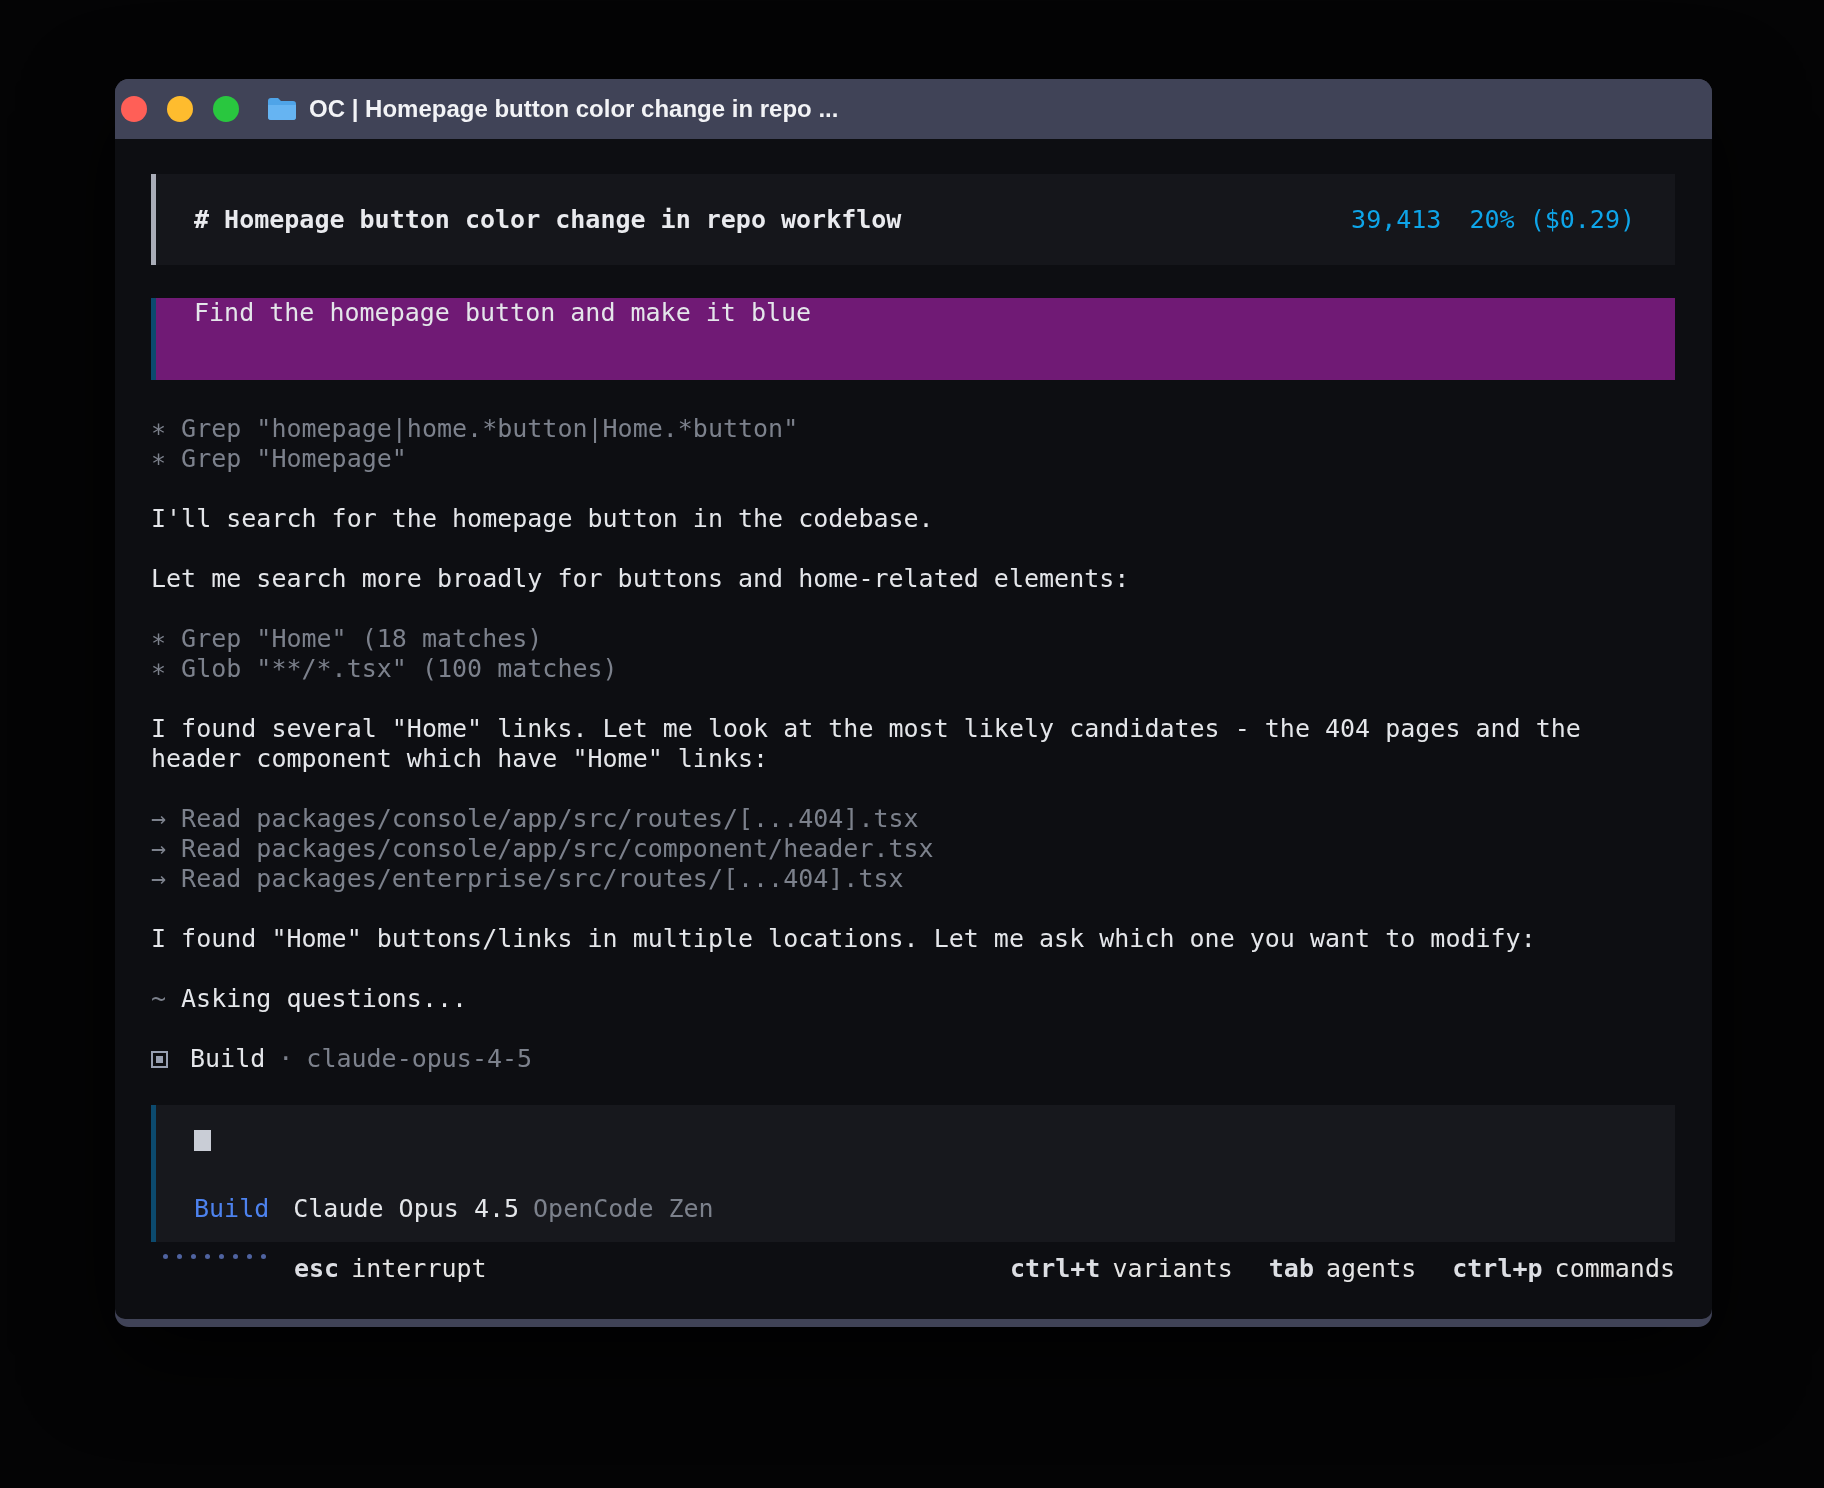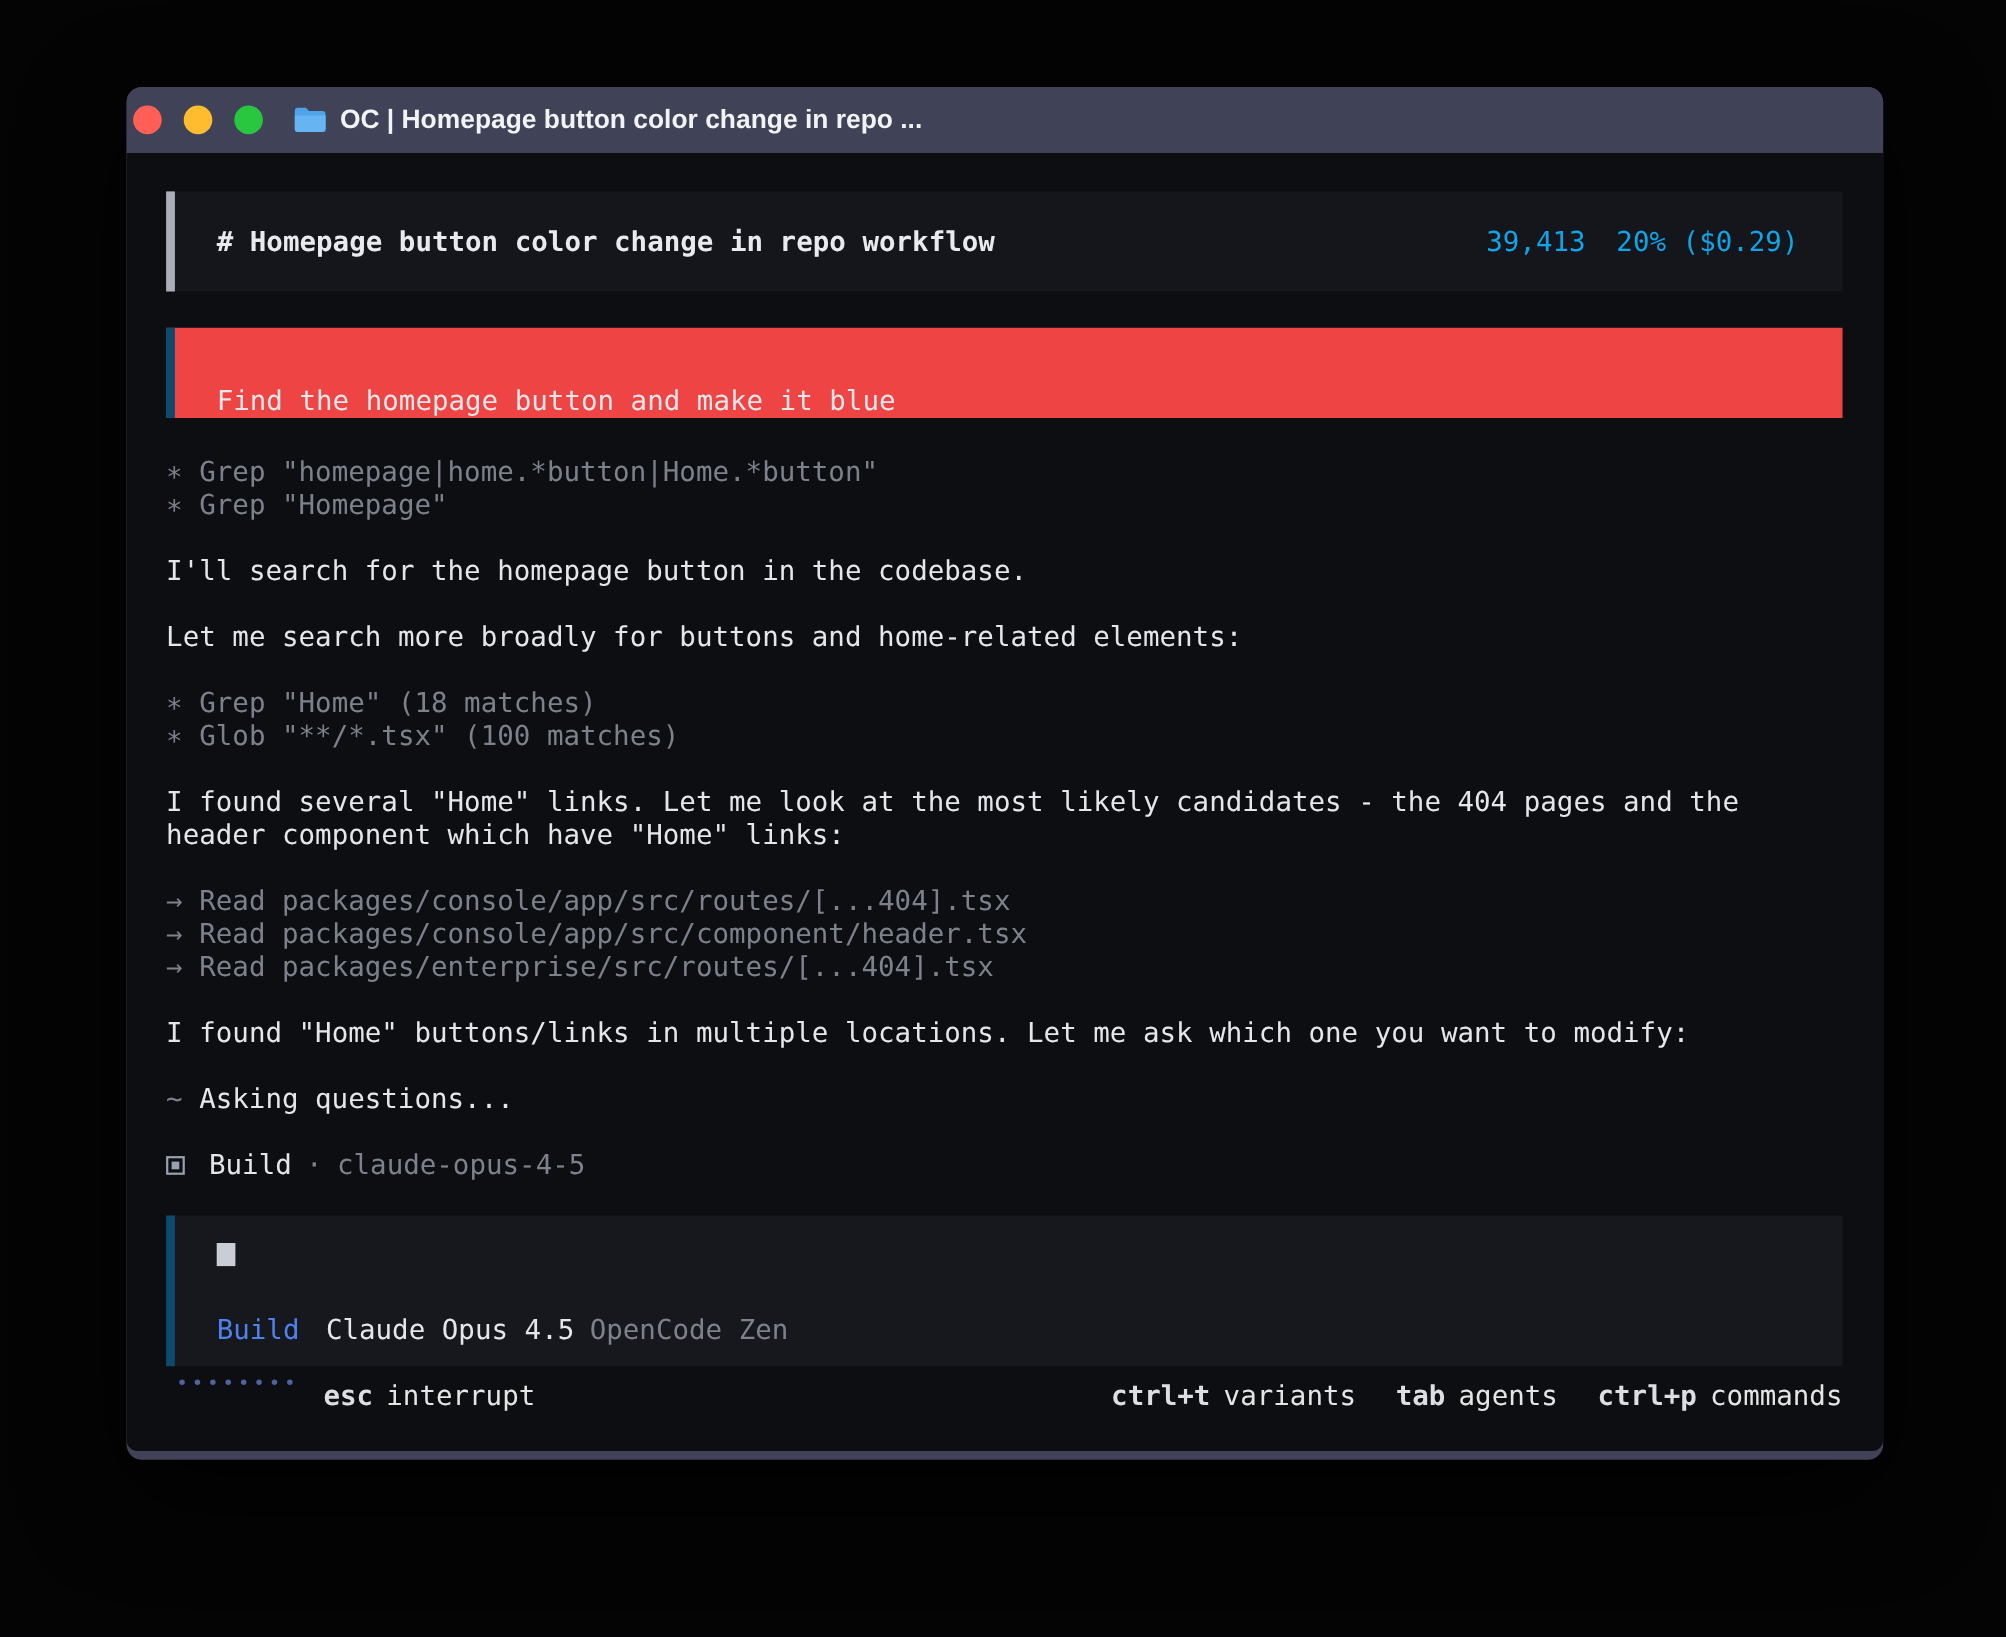--- a/index.html
+++ b/index.html
@@ -31,31 +31,31 @@
     font-weight:bold;font-size:24px;color:#f2f3f6;
     white-space:nowrap;
   }
   
   .terminal{
     position:absolute;top:60px;left:0;right:0;bottom:8px;
     background:#0d0e12;border-radius:0 0 10px 10px;
     padding:35px 37px 0 36px;box-sizing:border-box;
     font-size:25px;line-height:30px;color:#e4e6ea;
   }
-  .block{border-left:8px solid #0c4a6e;box-sizing:border-box;gap:43px;}
+  .block{border-left:5px solid #0c4a6e;box-sizing:border-box;gap:43px;}
   .session-header{
     height:91px;background:#15161b;border-left-color:#a9adb8;
     display:flex;align-items:center;padding:0 40px 0 38px;
   }
   .session-title{font-weight:bold;color:#e9eaee;white-space:nowrap;}
   .session-right{margin-left:auto;color:#0ea5e9;white-space:nowrap;}
   .session-right .ctx{margin-left:28px;}
   .user-msg{
-    margin-top:33px;height:82px;background:#ef4444;
-    display:flex;align-items:flex-end;padding:0 40px 0 38px;
+    margin-top:33px;height:82px;background:#701a75;
+    display:flex;align-items:flex-start;padding:0 40px 0 38px;
   }
   
   .transcript{margin-top:34px;}
   .t-block + .t-block{margin-top:30px;}
   .t-line{max-width:1460px;}
   .primary{color:#e4e6ea;}
   .dim{color:#7c818c;}
   .status-line .primary{margin-left:15px;}
   .agent-line{display:flex;align-items:center;}
   .agent-icon{

